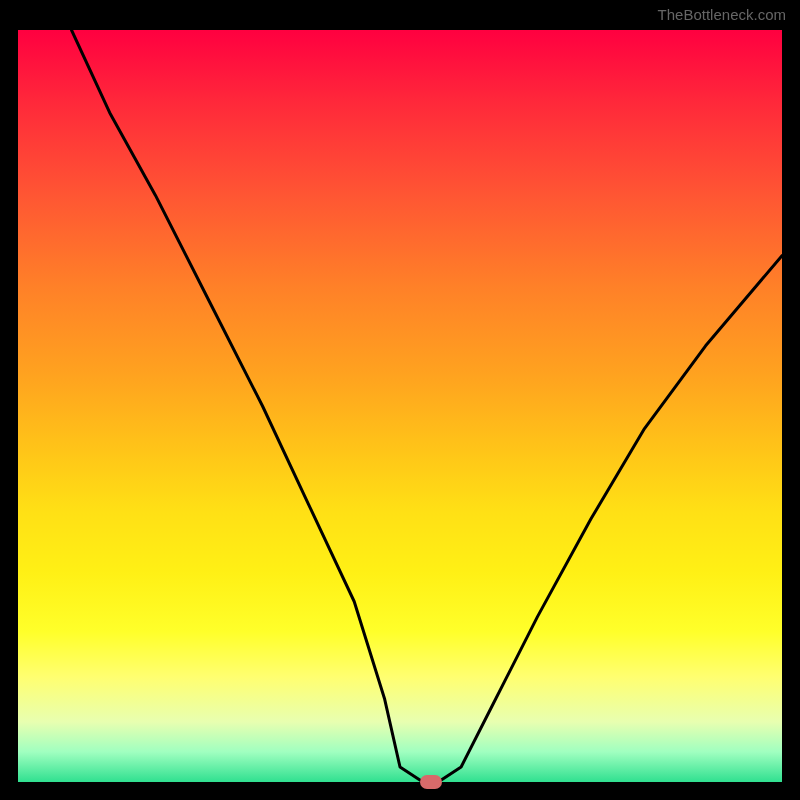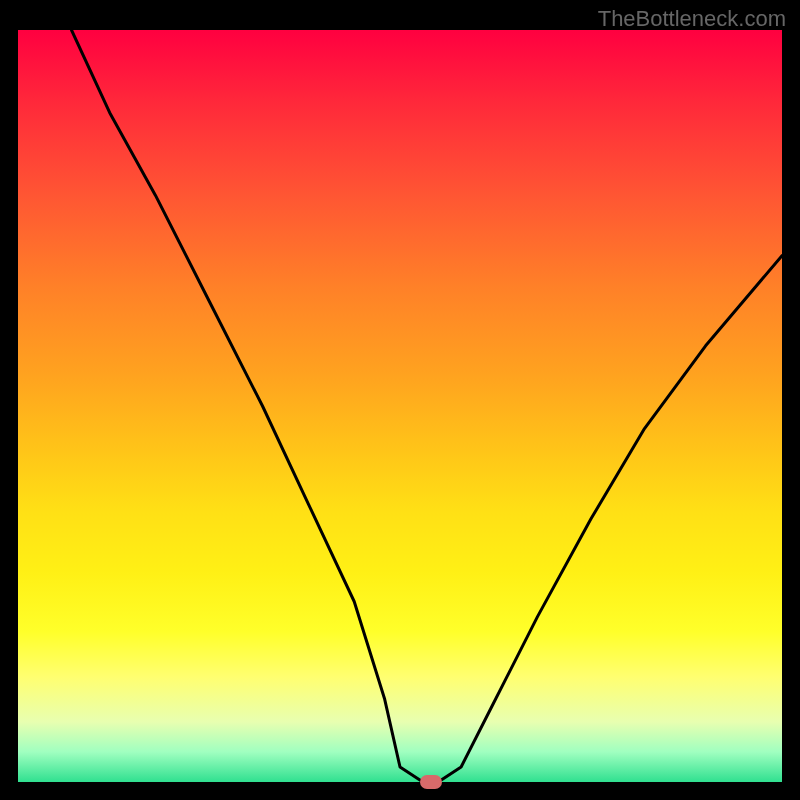--- a/index.html
+++ b/index.html
@@ -9,21 +9,21 @@
     height: 800px;
     background: #000;
     position: relative;
     font-family: Arial, sans-serif;
   }
   .watermark {
     position: absolute;
     top: 6px;
     right: 14px;
     color: #666;
-    font-size: 22px;
+    font-size: 15px;
     font-weight: 500;
     z-index: 10;
   }
   .plot-area {
     position: absolute;
     left: 18px;
     top: 30px;
     width: 764px;
     height: 752px;
     background: linear-gradient(to bottom,

